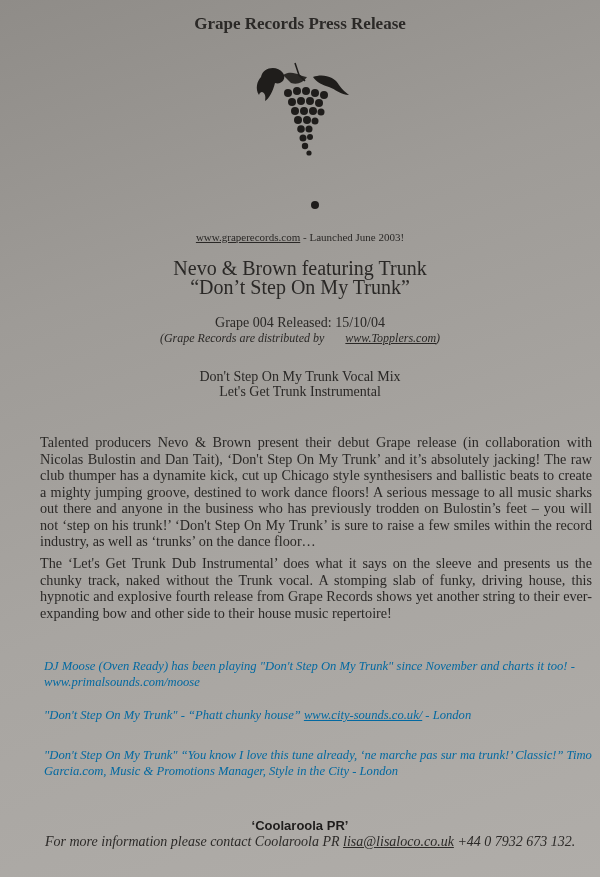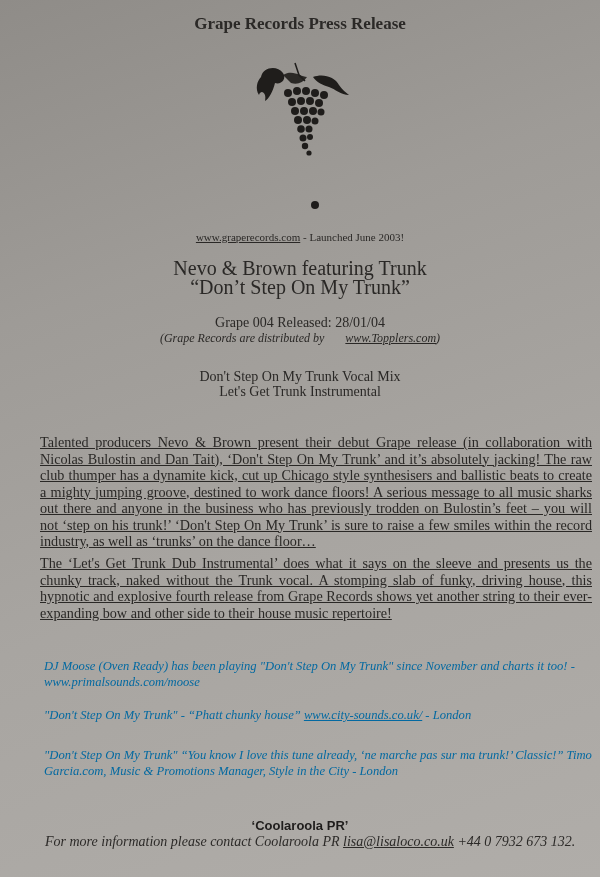--- a/index.html
+++ b/index.html
@@ -23,21 +23,21 @@
     .center { position: absolute; left: 0; width: 600px; text-align: center; }
     .website-line { top: 231px; font-size: 11px; }
     .website-line .link { text-decoration: underline; }
     .artist { top: 259px; font-size: 20px; line-height: 19px; }
     .catalog { top: 315px; font-size: 14px; }
     .distrib { top: 331px; font-size: 12px; font-style: italic; }
     .distrib .link { text-decoration: underline; margin-left: 18px; }
     .tracks { top: 369px; font-size: 14px; line-height: 15px; }
     .para {
       position: absolute; left: 40px; width: 552px; font-size: 14.2px; line-height: 16.5px;
-      text-align: justify; color: #2a2826; text-decoration: underline;
+      text-align: justify; color: #2a2826;
     }
     .p1 { top: 434px; }
     .p2 { top: 555px; }
     .quote {
       position: absolute; left: 44px; width: 548px; font-size: 12.6px; font-style: italic;
       line-height: 16px; color: #0369a1;
     }
     .q1 { top: 658px; }
     .q2 { top: 707px; }
     .q3 { top: 747px; }
@@ -93,21 +93,21 @@
 
   <div class="center website-line">
     <span class="link">www.graperecords.com</span><span> - Launched June 2003!</span>
   </div>
 
   <div class="center artist">
     <div>Nevo &amp; Brown featuring Trunk</div>
     <div>“Don’t Step On My Trunk”</div>
   </div>
 
-  <div class="center catalog">Grape 004 Released: 28/01/04</div>
+  <div class="center catalog">Grape 004 Released: 15/10/04</div>
 
   <div class="center distrib">
     <span>(Grape Records are distributed by </span><span class="link">www.Topplers.com</span><span>)</span>
   </div>
 
   <div class="center tracks">
     <div>Don't Step On My Trunk Vocal Mix</div>
     <div>Let's Get Trunk Instrumental</div>
   </div>
 

